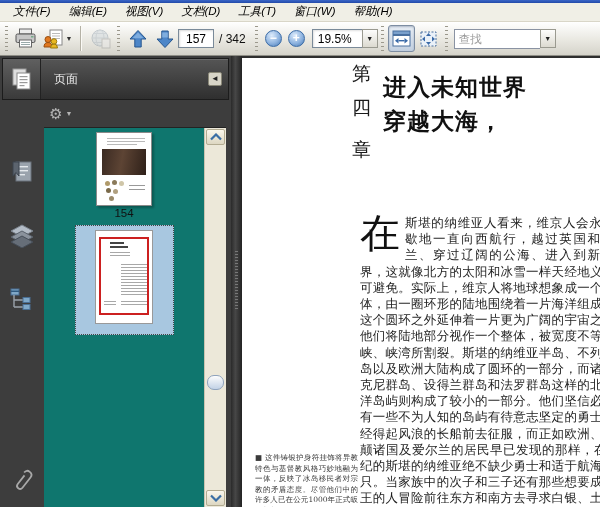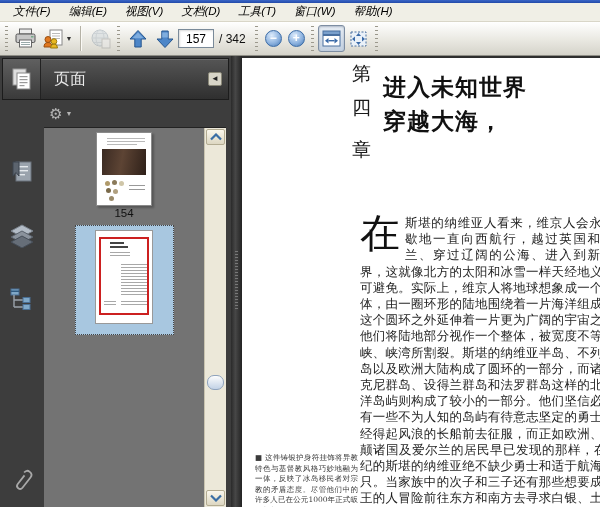--- a/index.html
+++ b/index.html
@@ -32,34 +32,34 @@
   .find-input { width:86px; height:20px; border:1px solid #8a93a3; border-right:none; background:#fff; font-size:11.5px; padding:0 4px; font-family:"Liberation Sans",sans-serif; }
   .find-input::placeholder { color:#9a9a9a; }
 
   
   .workspace { flex:1; display:flex; min-height:0; }
 
   
   .sidebar { width:231px; background:#3d3d3d; display:flex; flex-direction:column; flex:0 0 auto; }
   .panel-header { height:42px; margin:2px 2px 0 2px; border:1px solid #1c1c1c; background:linear-gradient(#555,#2f2f2f); display:flex; align-items:center; position:relative; box-shadow:inset 0 1px 0 #6a6a6a; }
   .pages-iconbox { width:38px; height:100%; border-right:1px solid #222; background:linear-gradient(#606060,#3a3a3a); display:flex; align-items:center; justify-content:center; }
-  .panel-title { color:#e9e9e9; font-size:16px; margin-left:13px; }
+  .panel-title { color:#e9e9e9; font-size:12px; margin-left:13px; }
   .collapse-btn { position:absolute; right:6px; top:13px; width:14px; height:14px; background:#d8d5c8; border:1px solid #8a8878; border-radius:2px; font-size:8px; line-height:12px; text-align:center; color:#222; }
 
   .sidebar-body { flex:1; display:flex; min-height:0; }
   .icon-strip { width:44px; display:flex; flex-direction:column; align-items:center; padding-top:60px; gap:40px; flex:0 0 auto; }
   .strip-icon { width:26px; height:24px; display:flex; align-items:center; justify-content:center; }
   .clip-icon { margin-top:auto; margin-bottom:14px; }
 
   .thumb-area { flex:1; display:flex; flex-direction:column; min-width:0; }
   .thumb-toolbar { height:27px; display:flex; align-items:center; padding-left:5px; color:#b8b8b8; flex:0 0 auto; }
   .gear { font-size:15px; color:#b4b4b4; }
   .gear-caret { font-size:7px; color:#b4b4b4; margin-left:3px; }
 
-  .thumb-list { flex:1; background:#737373; margin-right:5px; position:relative; overflow:hidden; border-top:1px solid #232323;padding-left:30px; }
+  .thumb-list { flex:1; background:#0f766e; margin-right:5px; position:relative; overflow:hidden; border-top:1px solid #232323;padding-left:30px; }
   .thumb-scroll-content { position:absolute; left:0; top:0; right:22px; display:flex; flex-direction:column; align-items:center; }
   .thumb-item { display:flex; flex-direction:column; align-items:center; }
   .thumb-page { background:#fff; border:1px solid #8a8a8a; box-shadow:2px 2px 2px rgba(0,0,0,.25); position:relative; overflow:hidden; }
   .thumb-label { font-size:11.5px; color:#111; margin-top:1px; font-family:"Liberation Sans",sans-serif; }
   .tline { position:absolute; background:#b9b9b9; height:1px; }
   .t154-photo { position:absolute; left:5px; top:16px; width:44px; height:26px; background:linear-gradient(100deg,#3a2a22,#5d4434 45%,#2e2019); }
   .dot { position:absolute; width:5px; height:5px; border-radius:50%; }
   .t155-comb { position:absolute; left:6px; top:5px; width:34px; height:9px; background:linear-gradient(#c06a28,#7e3c12); border-radius:4px 4px 2px 2px; }
   .t155-sq1 { position:absolute; right:6px; top:14px; width:9px; height:7px; background:#e0a030; }
   .t155-sq2 { position:absolute; right:5px; top:23px; width:11px; height:8px; background:#c04818; }
@@ -177,20 +177,24 @@
     </div>
 
     <input class="page-input" value="157" style="">
     <span class="page-total">/ 342</span>
 
     <div class="grip"></div>
 
     <div class="zoom-btn"><span>−</span></div>
     <div class="zoom-btn"><span>+</span></div>
 
+    <div class="zoom-combo">
+      <div class="zoom-value">19.5%</div>
+      <div class="combo-caret">▼</div>
+    </div>
 
     <div class="grip"></div>
 
     <div class="tb-btn pressed">
       <span>
         <svg width="19" height="17" viewBox="0 0 19 17">
           <rect x="1" y="1" width="17" height="3.5" fill="#7aa0cc" stroke="#4a70a0"></rect>
           <rect x="1" y="5.5" width="17" height="10.5" fill="#fff" stroke="#4a70a0"></rect>
           <path d="M3 10.7 L6.5 8 v5.4 Z" fill="#3a6aa8"></path>
           <path d="M16 10.7 L12.5 8 v5.4 Z" fill="#3a6aa8"></path>
@@ -205,20 +209,24 @@
           <path d="M9.5 3 L12 6 H7 Z" fill="#3a6aa8"></path>
           <path d="M9.5 15 L7 12 H12 Z" fill="#3a6aa8"></path>
           <path d="M3 9 L6 6.5 V11.5 Z" fill="#3a6aa8"></path>
           <path d="M16 9 L13 11.5 V6.5 Z" fill="#3a6aa8"></path>
         </svg>
       </span>
     </div>
 
     <div class="grip"></div>
 
+    <div class="find-wrap">
+      <input class="find-input" placeholder="查找" style="">
+      <div class="combo-caret">▼</div>
+    </div>
   </div>
 
   <div class="workspace">
 
     <div class="sidebar">
 
       <div class="panel-header">
         <div class="pages-iconbox">
           <span>
             <svg width="24" height="24" viewBox="0 0 24 24">

